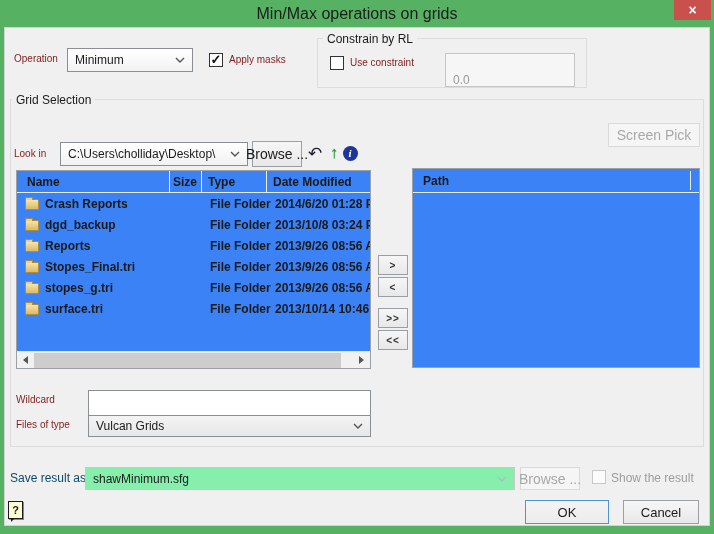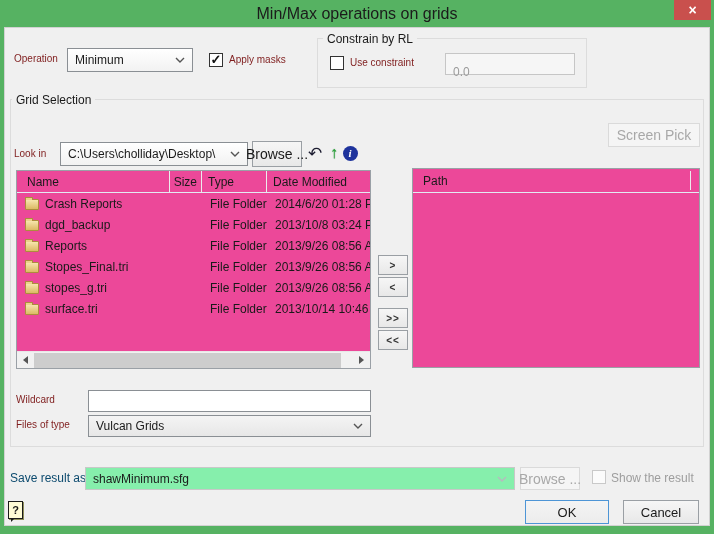--- a/index.html
+++ b/index.html
@@ -32,31 +32,31 @@
   .combo .chev { margin-right:7px; flex:none; }
   .combo.gray { background:linear-gradient(#f4f4f4,#e7e7e7); }
   .combo.save-combo { border-color:#c8c8c8; background:#86efac; }
 
   .checkbox { position:absolute; width:14px; height:14px; background:#fff; border:1px solid #333;
     display:flex; align-items:center; justify-content:center; cursor:pointer; }
   .checkbox .check { font-size:13px; font-weight:bold; color:#111; line-height:1; margin-top:-2px; }
   .checkbox.disabled { border-color:#c9c9c9; background:#fbfbfb; }
 
   .field { position:absolute; border:1px solid #8a8f94; background:#fff; font-size:12px;
-    font-family:"Liberation Sans", sans-serif; padding:8px 7px; outline:none; }
+    font-family:"Liberation Sans", sans-serif; padding:16px 7px; outline:none; }
   .field.disabled { border-color:#c6c6c6; background:#f6f6f6; color:#9a9a9a; }
 
   .btn { position:absolute; border:1px solid #9a9fa4; background:linear-gradient(#f6f6f6,#e8e8e8);
     display:flex; align-items:center; justify-content:center; font-size:14px; cursor:pointer; white-space:nowrap; }
   .btn.default { border:1px solid #4d95d6; background:linear-gradient(#f4f4f4,#ececec); }
   .btn.disabled { border-color:#dadada; background:#f5f5f5; color:#a8a8a8; cursor:default; }
   .btn.big { font-size:13px; }
   .btn.xfer { font-size:10px; font-weight:bold; color:#333; letter-spacing:1px; }
 
-  .list { position:absolute; background:#ec4899; border:1px solid #9aa0a6; overflow:hidden; }
+  .list { position:absolute; background:#3b82f6; border:1px solid #9aa0a6; overflow:hidden;font-weight:bold; }
   .list-header { display:flex; height:22px; align-items:center; border-bottom:1px solid #e4ebf3;
     font-size:12px; color:#1a1a1a; }
   .hc { height:100%; display:flex; align-items:center; border-right:1px solid #ececec; cursor:pointer; }
   .hc.c-name  { width:153px; padding-left:10px; }
   .hc.c-size  { width:32px;  justify-content:flex-end; padding-right:4px; }
   .hc.c-type  { width:65px;  padding-left:6px; }
   .hc.c-date  { flex:1; padding-left:6px; border-right:none; }
   .list-row { display:flex; align-items:center; height:21px; font-size:12px; padding-left:8px;
     white-space:nowrap; cursor:pointer; }
   .cell.name { width:127px; overflow:hidden; }

